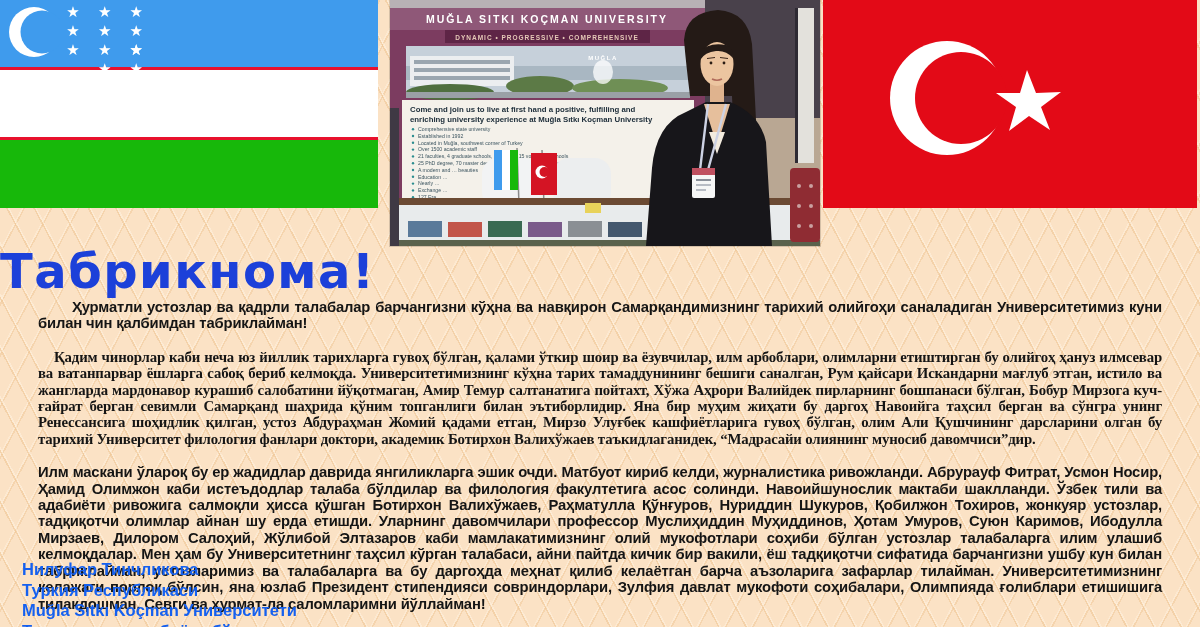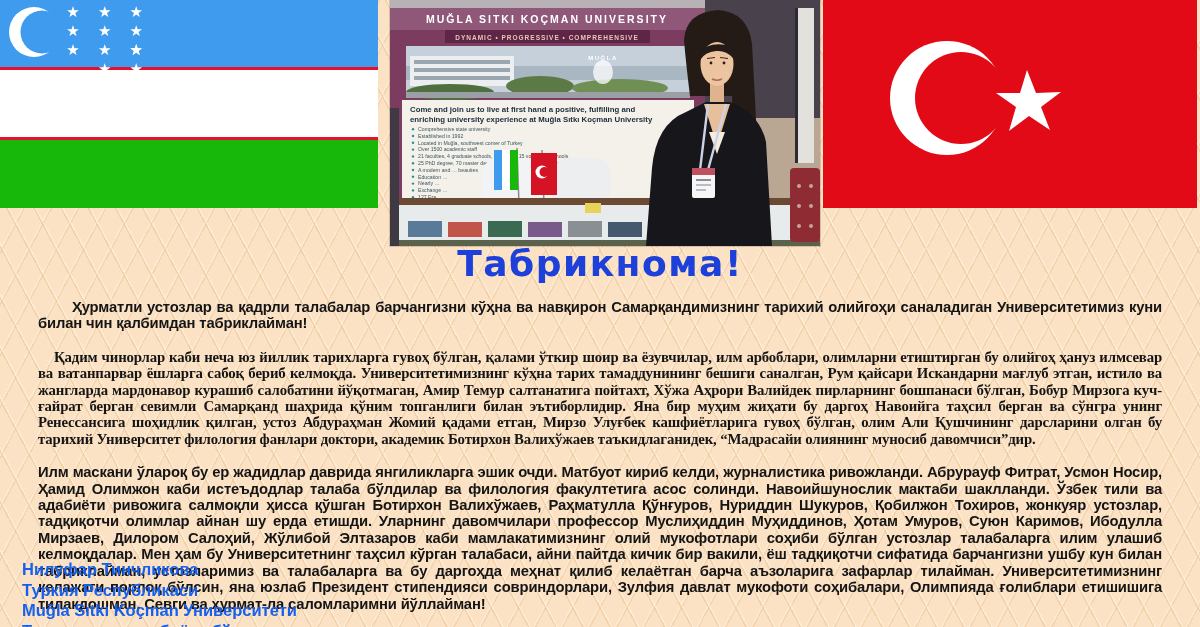--- a/index.html
+++ b/index.html
@@ -22,23 +22,23 @@
   .uz-green{top:140px;height:68px;background:#17b80a;}
   .uz-crescent{position:absolute;left:8px;top:6px;width:52px;height:52px;}
   .uz-stars{position:absolute;left:38px;top:2px;color:#fff;}
   .uz-star-row{height:19px;line-height:19px;font-size:15px;letter-spacing:7px;text-align:right;width:112px;}
   .flag-tr{left:823px;width:374px;height:208px;background:#e30a17;}
   
   .photo{position:absolute;left:390px;top:0;width:430px;height:246px;background:#7c3c60;box-shadow:0 0 0 1px rgba(0,0,0,.15);text-align:center;}
   .photo svg{display:block;}
   
   .title{
-    position:absolute;left:0;top:243px;width:100%;text-align:center;
+    position:absolute;left:0;top:243px;width:100%;
     font-family:"DejaVu Sans","Liberation Sans",sans-serif;
-    font-weight:700;font-size:36px;letter-spacing:1.5px;color:#1c40d9;
+    font-weight:700;font-size:48px;letter-spacing:1.5px;color:#1c40d9;
   }
   
   .letter{
     position:absolute;left:21px;top:282px;width:1158px;
     color:#151515;font-weight:700;font-size:14.8px;line-height:16.4px;
     text-align:justify;letter-spacing:-0.15px;
   }
   .letter p{margin:17px;}
   .letter p.ind-lg{text-indent:34px;}
   .letter p.ind-sm{text-indent:16px;font-family:Liberation Serif, serif;}

